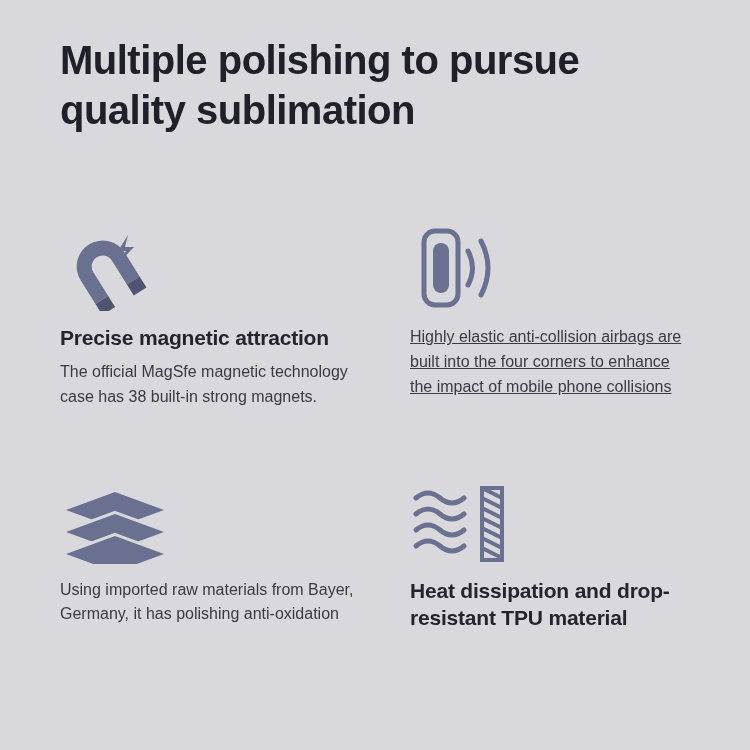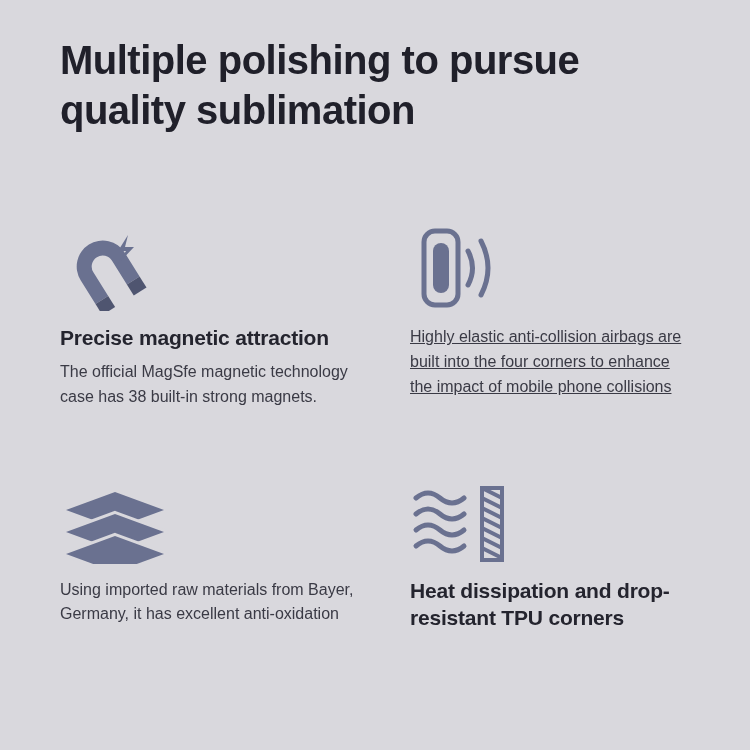--- a/index.html
+++ b/index.html
@@ -104,35 +104,35 @@
     <div class="cell left">
       <div class="icon-wrap">
         <svg width="110" height="76" viewBox="0 0 110 76" fill="none">
           <path d="M55 4 L104 22 L55 40 L6 22 Z" fill="#6a7190"></path>
           <path d="M55 26 L104 44 L55 62 L6 44 Z" fill="#d9d8dd" stroke="#d9d8dd" stroke-width="6"></path>
           <path d="M55 26 L104 44 L55 62 L6 44 Z" fill="#6a7190"></path>
           <path d="M55 48 L104 66 L55 84 L6 66 Z" fill="#d9d8dd" stroke="#d9d8dd" stroke-width="6"></path>
           <path d="M55 48 L104 66 L55 84 L6 66 Z" fill="#6a7190"></path>
         </svg>
       </div>
-      <p class="feat-desc">Using imported raw materials from Bayer, Germany, it has excellent anti-oxidation</p>
+      <p class="feat-desc">Using imported raw materials from Bayer, Germany, it has polishing anti-oxidation</p>
     </div>
 
     <div class="cell right">
       <div class="icon-wrap">
         <svg width="106" height="80" viewBox="0 0 106 80" fill="none">
           <g stroke="#6a7190" stroke-width="5" stroke-linecap="round" fill="none">
             <path d="M6 14 q12 -10 24 0 t24 0"></path>
             <path d="M6 30 q12 -10 24 0 t24 0"></path>
             <path d="M6 46 q12 -10 24 0 t24 0"></path>
             <path d="M6 62 q12 -10 24 0 t24 0"></path>
           </g>
           <g stroke="#6a7190" stroke-width="4">
             <rect x="72" y="4" width="20" height="72" fill="none"></rect>
             <path d="M72 4 L92 14 M72 14 L92 24 M72 24 L92 34 M72 34 L92 44 M72 44 L92 54 M72 54 L92 64 M72 64 L92 74"></path>
           </g>
         </svg>
       </div>
-      <h2 class="feat-title">Heat dissipation and drop-resistant TPU corners</h2>
+      <h2 class="feat-title">Heat dissipation and drop-resistant TPU material</h2>
     </div>
 
   </div>
 </div>
 
 </body></html>

